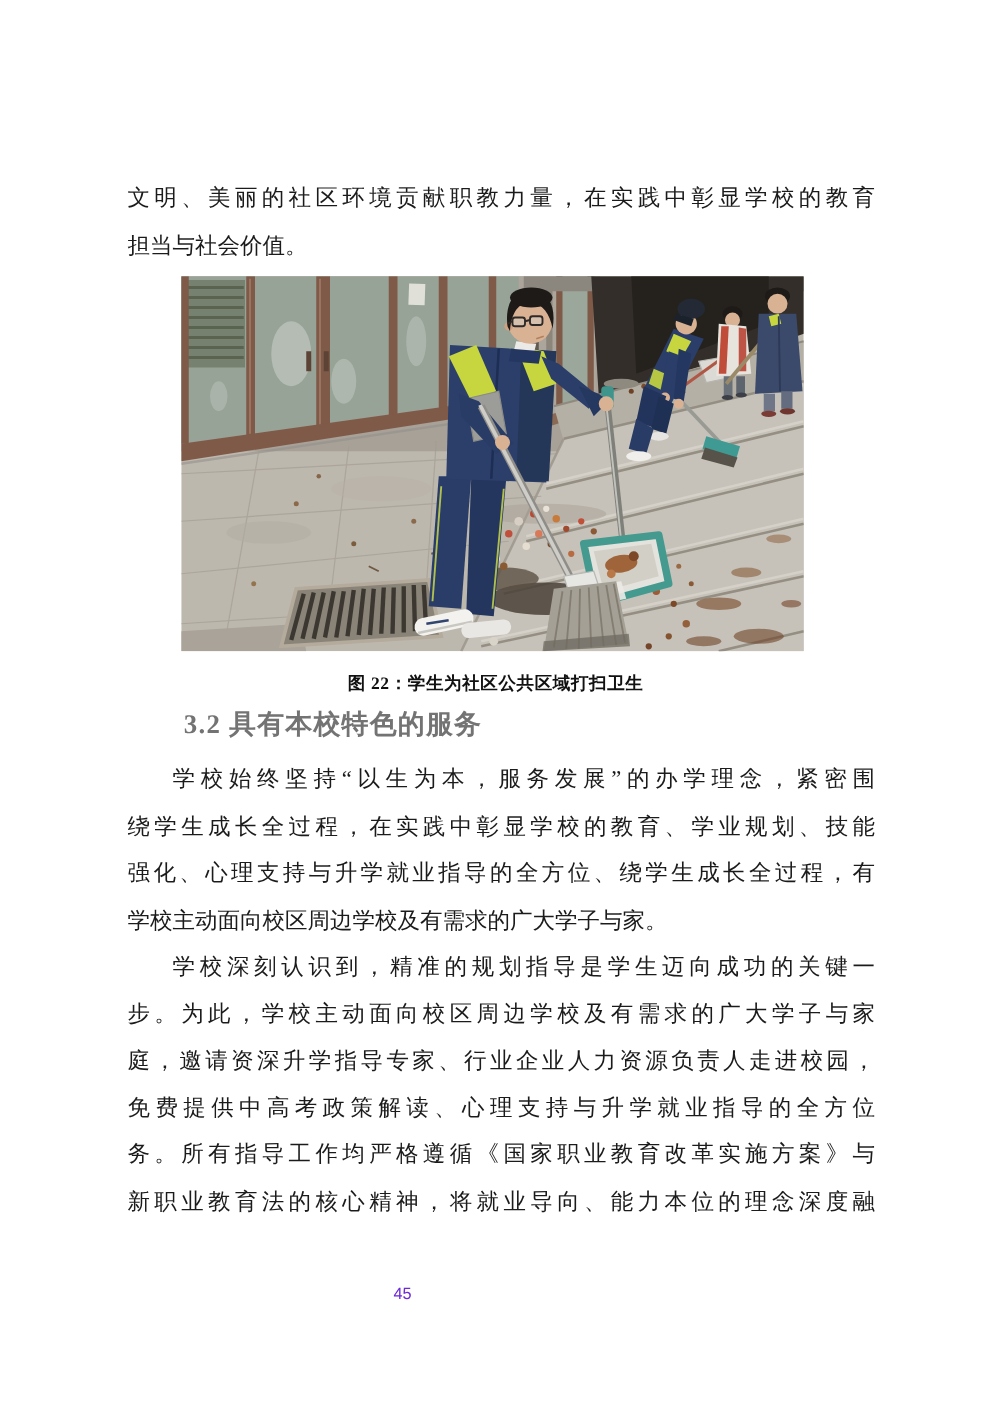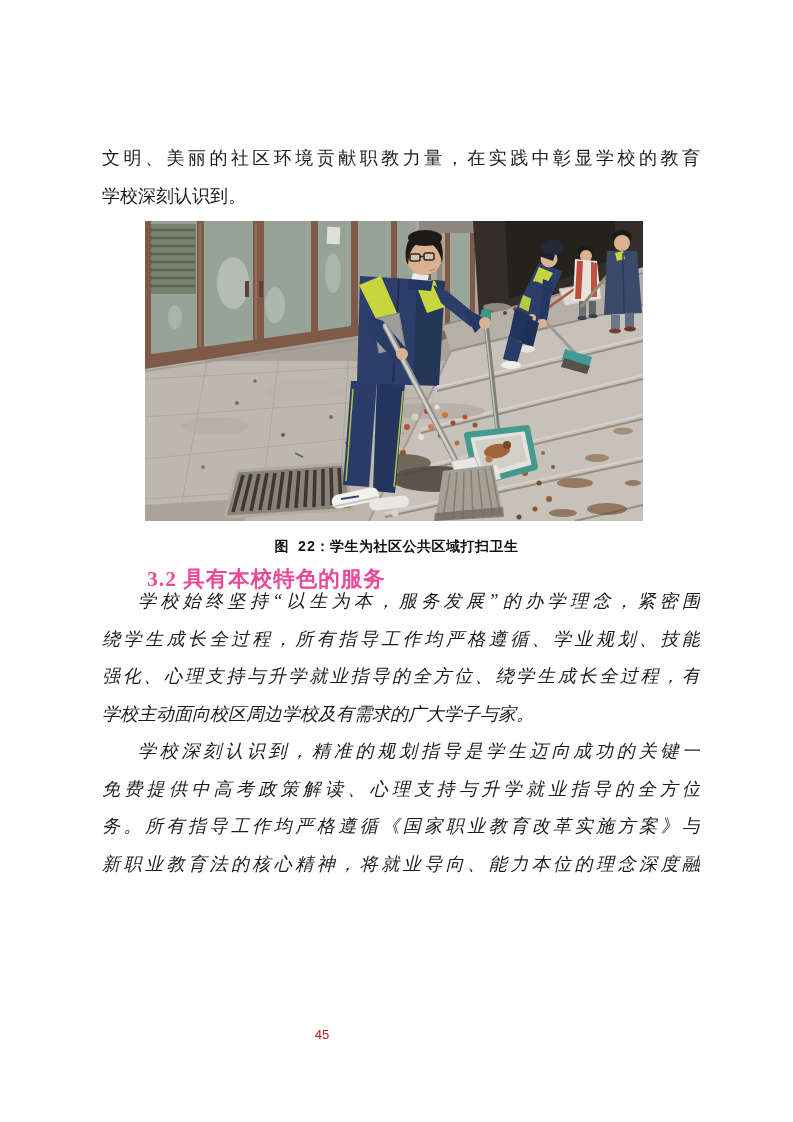--- a/index.html
+++ b/index.html
@@ -2,48 +2,48 @@
 <html><head>
 <meta charset="utf-8">
 <style>
   html,body{margin:0;padding:0;background:#ffffff;}
   .page{
     position:relative;width:793px;height:1122px;background:#ffffff;overflow:hidden;
     font-family:"Liberation Serif","DejaVu Serif",serif;color:#1b1b1b;
   }
   .tblock{position:absolute;left:102px;width:598px;font-size:18px;}
   .tblock.intro{top:140px;}
-  .tblock.body2{top:583px;font-style:italic;}
+  .tblock.body2{top:605px;}
   .tl{height:37.5px;line-height:37.5px;text-align:justify;text-align-last:justify;overflow:hidden;}
   .tl.last{text-align-last:left;}
   .tl.ind{text-indent:2em;}
   .photo{position:absolute;left:145px;top:221px;width:498px;height:300px;margin:0;}
   .photo svg{display:block;width:498px;height:300px;}
   .caption{
     position:absolute;left:0;top:538px;width:793px;text-align:center;
-    font-family:Liberation Mono, monospace;font-size:14px;font-weight:bold;
+    font-family:Liberation Serif, serif;font-size:14px;font-weight:bold;
     color:#111;letter-spacing:.5px;
   }
   .heading{
     position:absolute;left:147px;top:564px;margin:0;
-    font-size:21.5px;font-weight:bold;letter-spacing:1px;color:#ec4899;
+    font-size:21.5px;font-weight:bold;letter-spacing:1px;color:#737373;
   }
   .pageno{
     position:absolute;left:0;top:1027px;width:644px;text-align:center;
-    font-family:"Liberation Sans","DejaVu Sans",sans-serif;font-size:13px;color:#b91c1c;
+    font-family:"Liberation Sans","DejaVu Sans",sans-serif;font-size:13px;color:#6d28d9;
   }
 </style>
 </head>
 <body>
 
 <div class="page">
 
   <div class="tblock intro">
     <div class="tl">文明、美丽的社区环境贡献职教力量，在实践中彰显学校的教育</div>
-    <div class="tl last">学校深刻认识到。</div>
+    <div class="tl last">担当与社会价值。</div>
   </div>
 
   <figure class="photo">
     <svg viewBox="0 0 498 300" preserveAspectRatio="none">
 
       <rect x="0" y="0" width="498" height="300" fill="#bdb8ae"></rect>
 
       <g>
         <rect x="0" y="0" width="335" height="140" fill="#a7a198"></rect>
         <polygon points="0,0 270,0 270,96 0,134" fill="#97a396"></polygon>
@@ -327,24 +327,26 @@
       </g>
     </svg>
   </figure>
 
   <div class="caption">图 22：学生为社区公共区域打扫卫生</div>
 
   <h2 class="heading">3.2 具有本校特色的服务</h2>
 
   <div class="tblock body2">
     <div class="tl ind">学校始终坚持“以生为本，服务发展”的办学理念，紧密围</div>
-    <div class="tl">绕学生成长全过程，所有指导工作均严格遵循、学业规划、技能</div>
+    <div class="tl">绕学生成长全过程，在实践中彰显学校的教育、学业规划、技能</div>
     <div class="tl">强化、心理支持与升学就业指导的全方位、绕学生成长全过程，有</div>
     <div class="tl last">学校主动面向校区周边学校及有需求的广大学子与家。</div>
     <div class="tl ind">学校深刻认识到，精准的规划指导是学生迈向成功的关键一</div>
+    <div class="tl">步。为此，学校主动面向校区周边学校及有需求的广大学子与家</div>
+    <div class="tl">庭，邀请资深升学指导专家、行业企业人力资源负责人走进校园，</div>
     <div class="tl">免费提供中高考政策解读、心理支持与升学就业指导的全方位</div>
     <div class="tl">务。所有指导工作均严格遵循《国家职业教育改革实施方案》与</div>
     <div class="tl">新职业教育法的核心精神，将就业导向、能力本位的理念深度融</div>
   </div>
 
   <div class="pageno">45</div>
 
 </div>
 
 </body></html>

